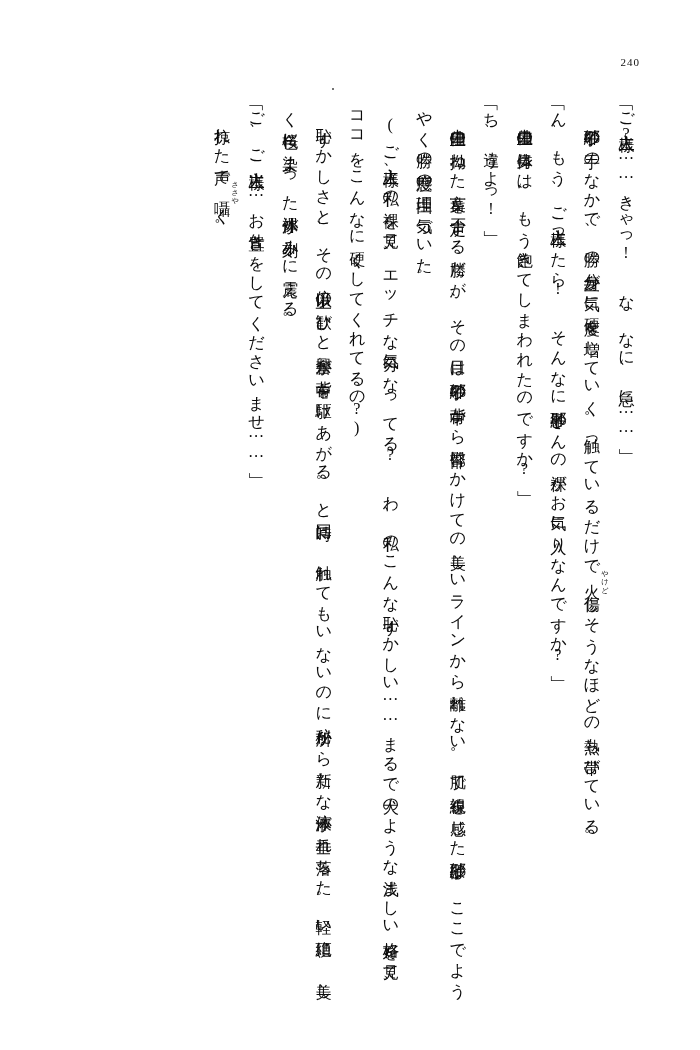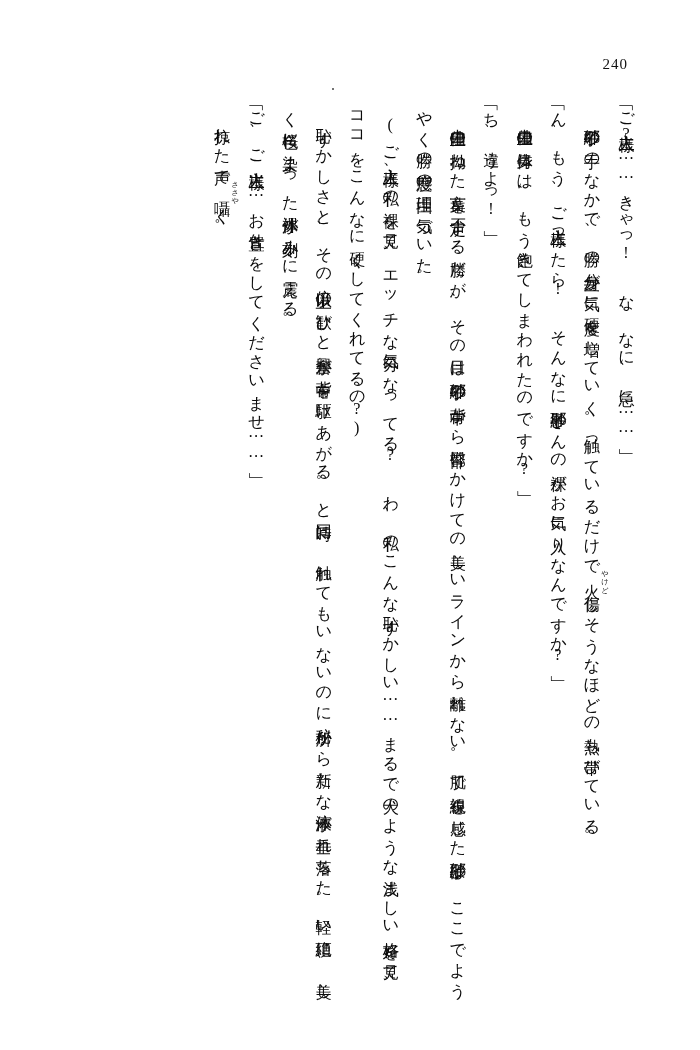--- a/index.html
+++ b/index.html
@@ -14,22 +14,22 @@
     position: relative;
     width: 700px;
     height: 1050px;
     background: #ffffff;
     overflow: hidden;
     box-sizing: border-box;
   }
   .page-number {
     position: absolute;
     top: 56px;
-    right: 72px;
-    font-size: 15px;
+    right: 60px;
+    font-size: 11px;
     letter-spacing: 1px;
     color: #111111;
     font-family: "Liberation Serif", "DejaVu Serif", serif;
   }
   .body-text {
     position: absolute;
     top: 100px;
     right: 58px;
     bottom: 58px;
     left: 62px;

